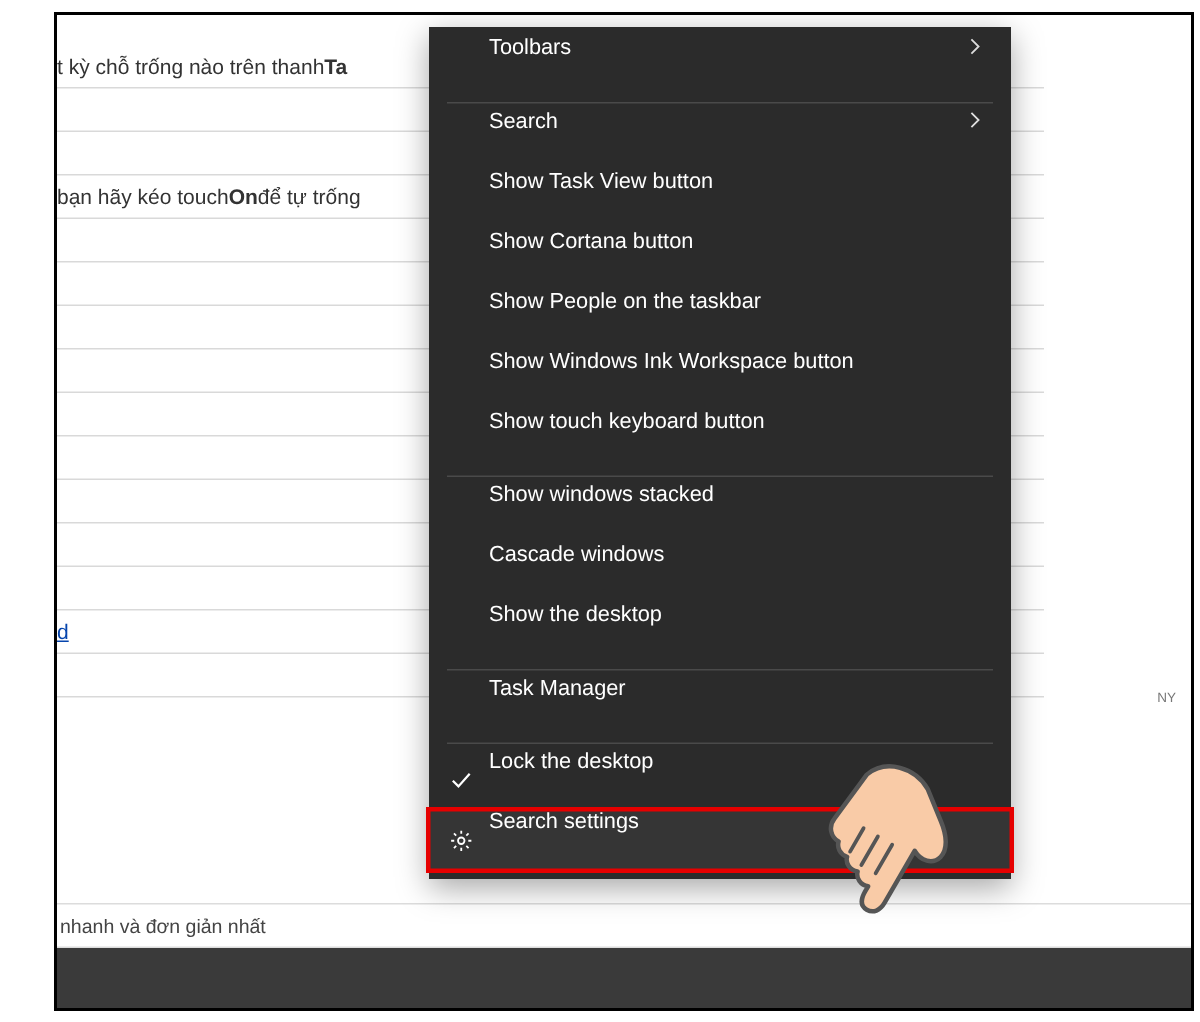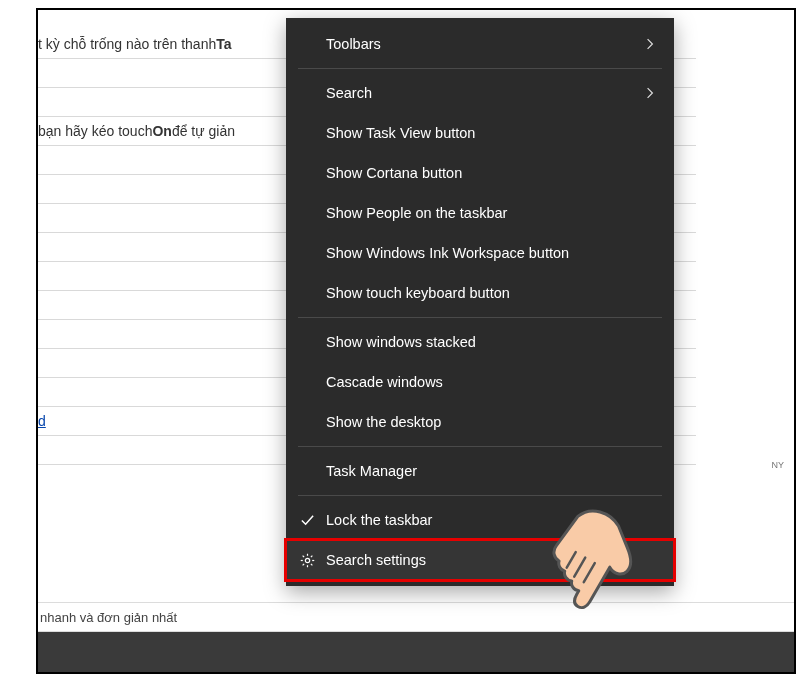--- a/index.html
+++ b/index.html
@@ -89,21 +89,20 @@
     width: 388px;
     background: #2b2b2b;
     color: #fff;
     box-shadow: 0 6px 20px rgba(0,0,0,.35);
     padding: 6px 0 6px 0;
     font-size: 14.5px;
     z-index: 20;
   }
   .ctx-item {
     display: flex;
-    align-items: center;
     height: 40px;
     padding: 0 18px 0 40px;
     cursor: default;
     position: relative;
   }
   .ctx-item-label { flex: 1; }
   .ctx-divider {
     height: 1px;
     background: #4a4a4a;
     margin: 4px 12px;
@@ -144,21 +143,21 @@
     <div class="doc-line" style="height:20px;border:none"></div>
     <div class="doc-line">
       <span>t kỳ chỗ trống nào trên thanh </span>
       <b>Ta</b>
     </div>
     <div class="doc-line"></div>
     <div class="doc-line"></div>
     <div class="doc-line">
       <span>bạn hãy kéo touch </span>
       <b>On</b>
-      <span> để tự giản</span>
+      <span> để tự trống</span>
     </div>
     <div class="doc-line"></div>
     <div class="doc-line"></div>
     <div class="doc-line"></div>
     <div class="doc-line"></div>
     <div class="doc-line"></div>
     <div class="doc-line"></div>
     <div class="doc-line"></div>
     <div class="doc-line"></div>
     <div class="doc-line"></div>
@@ -238,21 +237,21 @@
     </div>
 
     <div class="ctx-divider"></div>
 
     <div class="ctx-item">
       <span class="ctx-icon-slot">
         <svg viewBox="0 0 16 16" width="15" height="15">
             <path d="M2 8 L6 12 L14 3" stroke="#fff" stroke-width="1.6" fill="none"></path>
           </svg>
       </span>
-      <span class="ctx-item-label">Lock the taskbar</span>
+      <span class="ctx-item-label">Lock the desktop</span>
     </div>
 
     <div class="ctx-item highlighted">
       <span class="ctx-icon-slot">
         <svg viewBox="0 0 16 16" width="15" height="15">
           <circle cx="8" cy="8" r="2.3" fill="none" stroke="#fff" stroke-width="1.3"></circle>
           <g stroke="#fff" stroke-width="1.3">
             <line x1="8" y1="0.8" x2="8" y2="3"></line>
             <line x1="8" y1="13" x2="8" y2="15.2"></line>
             <line x1="0.8" y1="8" x2="3" y2="8"></line>

